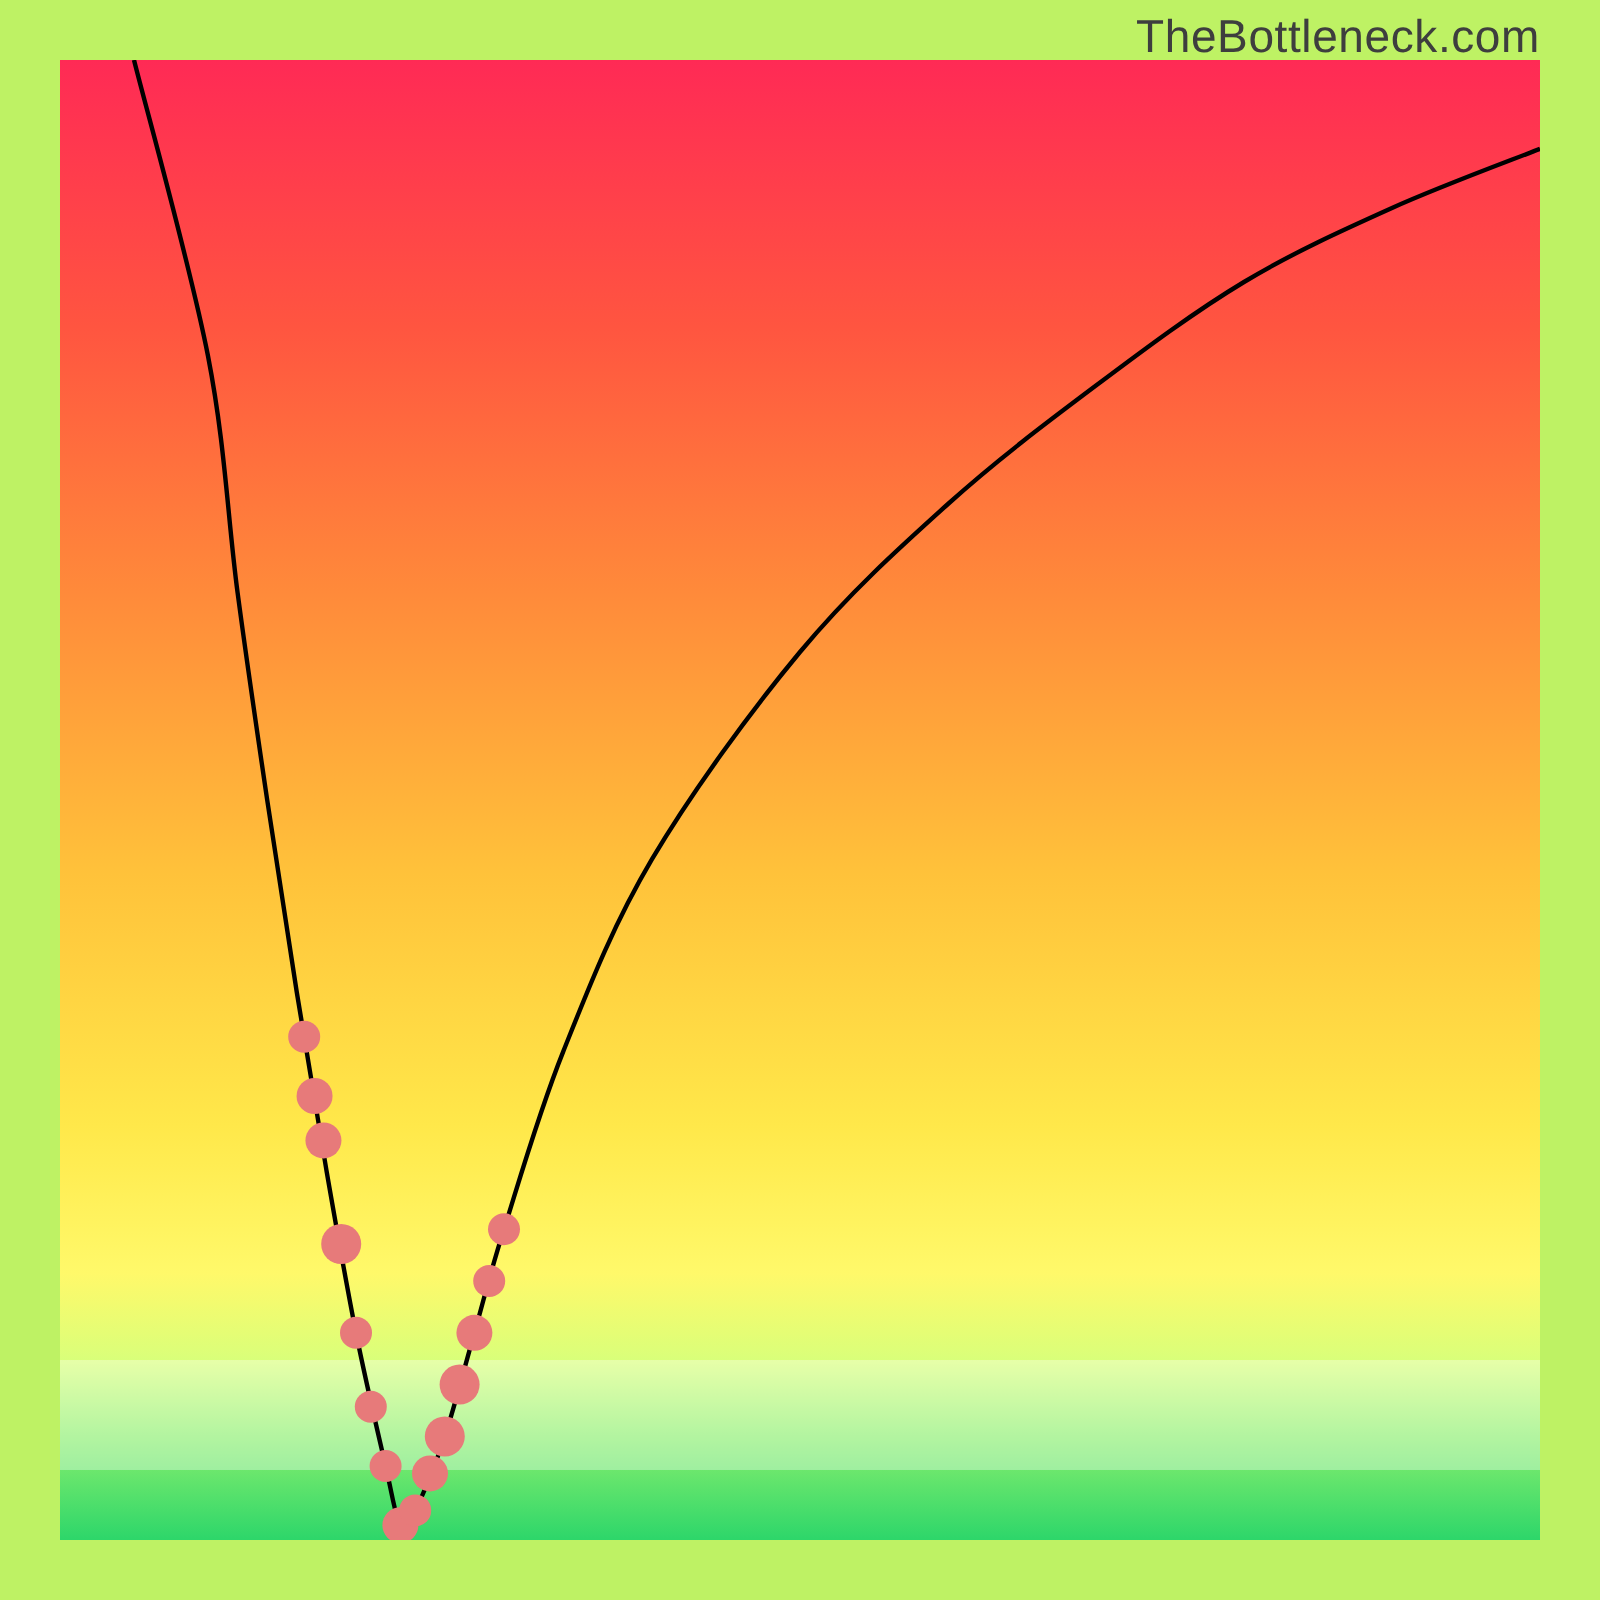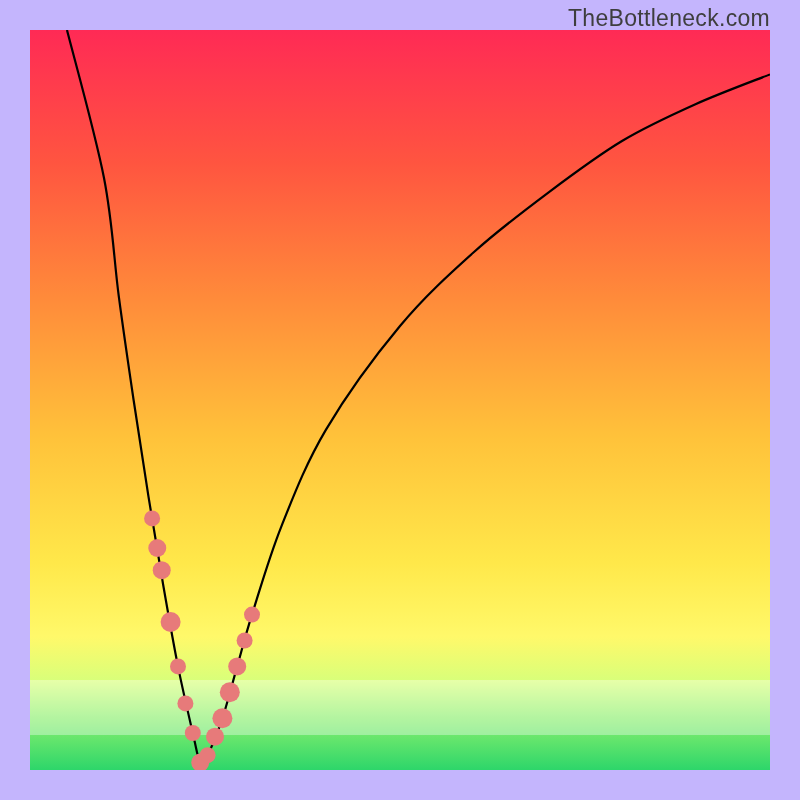--- a/index.html
+++ b/index.html
@@ -10,21 +10,21 @@
     overflow: hidden;
     background: #000;
     font-family: Arial, Helvetica, sans-serif;
   }
   .frame {
     position: absolute;
     left: 0;
     top: 0;
     width: 800px;
     height: 800px;
-    background: #c4b5fd;
+    background: #bef264;
   }
   .plot-area {
     position: absolute;
     left: 30px;
     top: 30px;
     width: 740px;
     height: 740px;
     background: linear-gradient(
       to bottom,
       #ff2a55 0%,

